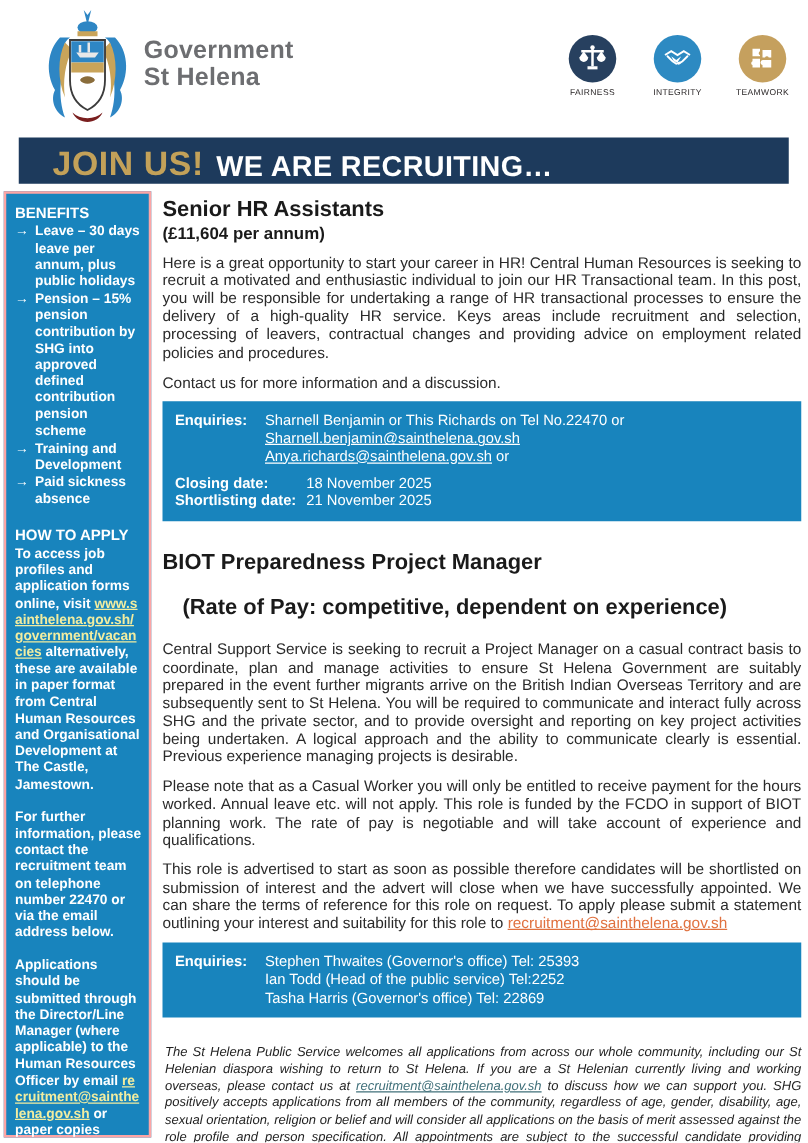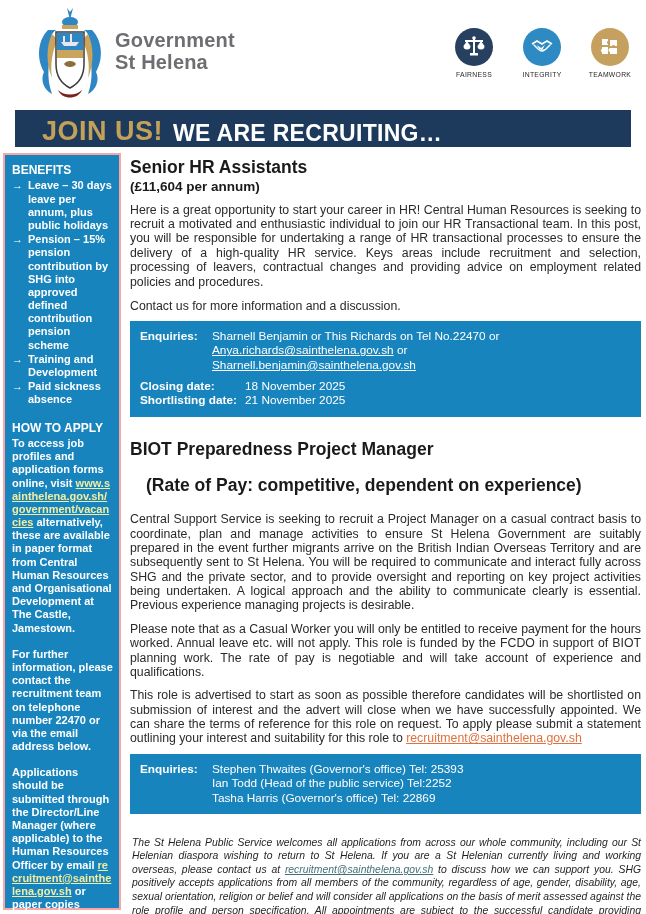--- a/index.html
+++ b/index.html
@@ -187,22 +187,22 @@
       <h1 class="job-title">Senior HR Assistants</h1>
       <div class="job-sub">(£11,604 per annum)</div>
       <p class="body-p">Here is a great opportunity to start your career in HR! Central Human Resources is seeking to recruit a motivated and enthusiastic individual to join our HR Transactional team.  In this post, you will be responsible for undertaking a range of HR transactional processes to ensure the delivery of a high-quality HR service. Keys areas include recruitment and selection, processing of leavers, contractual changes and providing advice on employment related policies and procedures.</p>
       <p class="contact-line">Contact us for more information and a discussion.</p>
 
       <div class="enq-box">
         <div class="enq-row">
           <div class="enq-label">Enquiries:</div>
           <div class="enq-lines">
             <div>Sharnell Benjamin or This Richards on Tel No.22470 or</div>
+            <div><a class="enq-link">Sharnell.benjamin@sainthelena.gov.sh</a></div>
             <div><a class="enq-link">Anya.richards@sainthelena.gov.sh</a><span> or</span></div>
-            <div><a class="enq-link">Sharnell.benjamin@sainthelena.gov.sh</a></div>
           </div>
         </div>
         <div class="date-rows">
           <div class="date-row">
             <div class="date-label">Closing date:</div>
             <div>18 November 2025</div>
           </div>
           <div class="date-row">
             <div class="date-label">Shortlisting date:</div>
             <div>21 November 2025</div>

